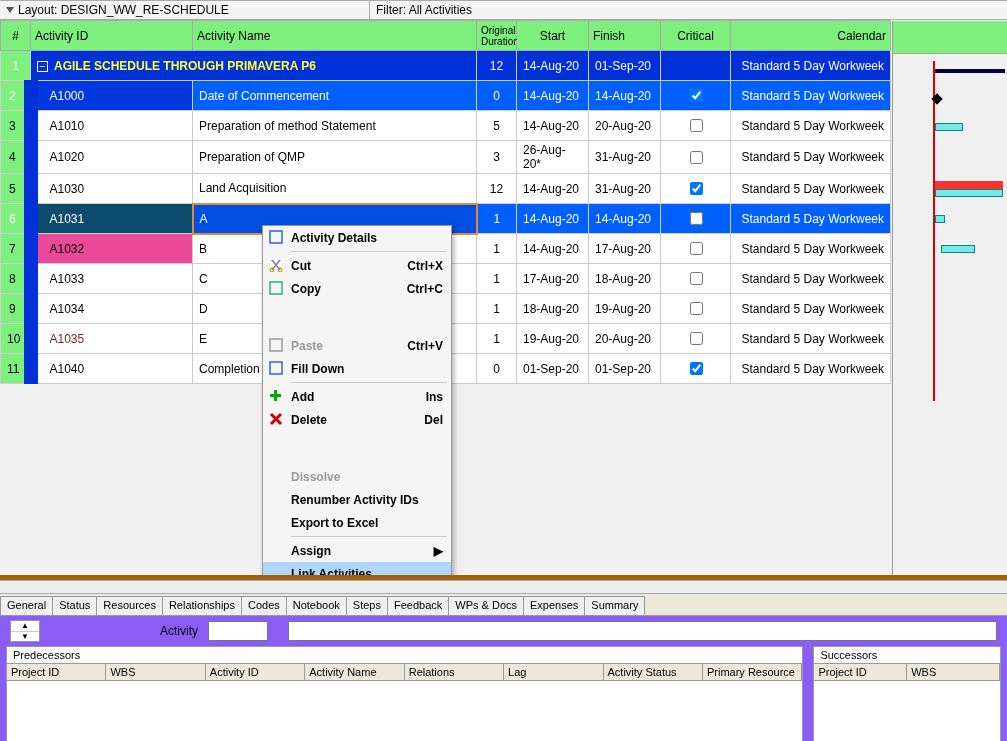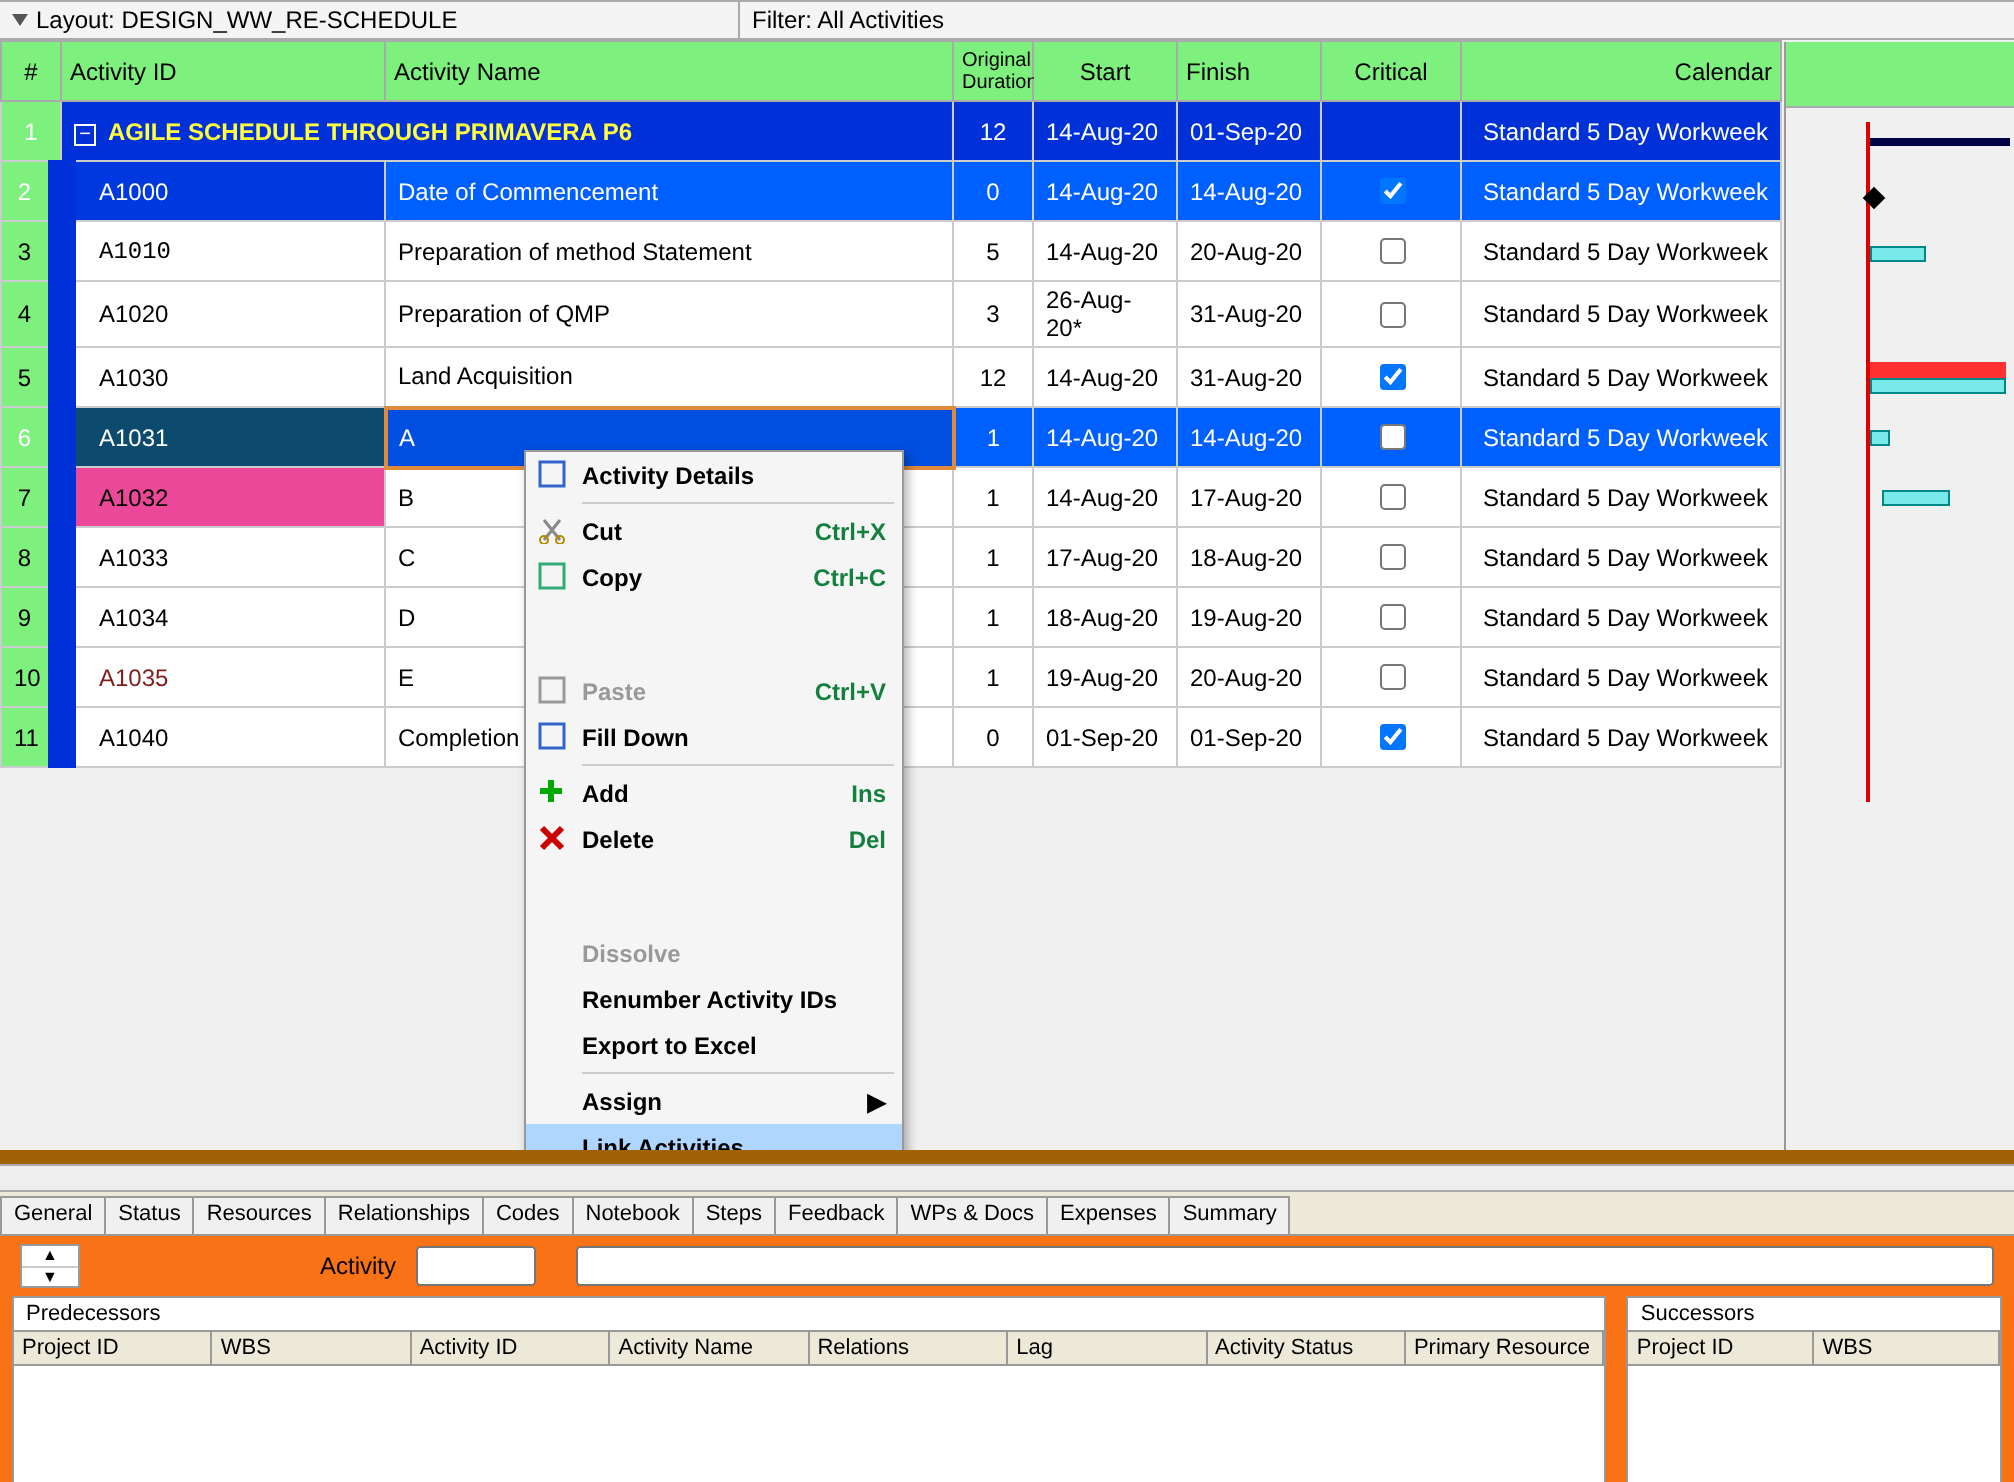--- a/index.html
+++ b/index.html
@@ -20,24 +20,24 @@
   .chk { text-align: center; }
   .cal { text-align: right; }
   .gantt-side { position:absolute; top:21px; left:892px; width:115px; height:560px; border-left:1px solid #999; }
   .gantt-head { height:33px; background:#7df07d; border-bottom:1px solid #aaa;}
   .gbar { position:absolute; height:8px;}
   .context-menu { position: absolute; top: 225px; left: 262px; width: 190px; background: #f5f5f5; border: 1px solid #999; box-shadow: 2px 2px 5px rgba(0,0,0,0.3); }
   .menu-item { display:flex; align-items:center; height:23px; padding: 0 8px 0 28px; position:relative;font-weight:bold;}
   .menu-item.highlight { background: #aed6ff; }
   .menu-item.disabled { color:#999;margin-top:34px; }
   .menu-sep { height:1px; background:#ccc; margin: 2px 4px 2px 28px; }
-  .menu-shortcut { margin-left:auto; color:#15803d; }
+  .menu-shortcut { margin-left:auto; color:#000000; }
   .menu-icon { position:absolute; left:6px; top:4px; width:16px; height:16px; }
   .submenu-arrow { margin-left:auto; }
-  .bottom-panel { position:absolute; top:575px; left:0; right:0; height:166px; border-top:7px solid #a16207; background:#f97316;}
+  .bottom-panel { position:absolute; top:575px; left:0; right:0; height:166px; border-top:5px solid #a16207; background:#8b5cf6;}
   .hsplit { height:14px; background:#eee; border-top:1px solid #aaa; border-bottom:1px solid #aaa;}
   .tabs { display:flex; height:22px; background:#ece9d8; border-bottom:1px solid #999;}
   .tab { border:1px solid #999; border-bottom:none; padding:2px 6px; background:#f0f0f0; margin-right:-1px; margin-top:2px; font-size:11px;}
   .act-row { display:flex; align-items:center; padding:4px 10px;}
   .stepper { display:flex; flex-direction:column; border:1px solid #999; background:#fff; width:30px; height:22px; margin-right:120px;}
   .stepper div{flex:1; text-align:center; font-size:8px; line-height:10px; border-bottom:1px solid #ccc;}
   .rel-panes { display:flex; height:100px; gap:10px; padding:0 6px;}
   .rel-box { flex:1; border:1px solid #999; background:#fff;}
   .rel-title { padding:2px 6px; border-bottom:1px solid #999; font-size:11px;}
   .rel-head { display:flex; background:#ece9d8; border-bottom:1px solid #999;}
@@ -98,21 +98,21 @@
     <td style="background:#0038e0; color:#fff; border-left:14px solid #0030d8; padding-left:12px;">A1000</td>
     <td style="padding-left:6px;">Date of Commencement</td>
     <td class="num">0</td>
           <td>14-Aug-20</td>
           <td>14-Aug-20</td>
     <td class="chk"><input type="checkbox" checked="" style=""></td>
           <td class="cal">Standard 5 Day Workweek</td>
         </tr>
         <tr>
           <td class="rownum">3</td>
-    <td style="background:#fff; color:#000; border-left:14px solid #0030d8; padding-left:12px;font-family:Liberation Mono, monospace;">A1010</td>
+    <td style="background:#fff; color:#000; border-left:14px solid #0030d8; padding-left:12px;">A1010</td>
     <td style="padding-left:6px;">Preparation of method Statement</td>
     <td class="num">5</td>
           <td>14-Aug-20</td>
           <td>20-Aug-20</td>
     <td class="chk"><input type="checkbox" style=""></td>
           <td class="cal">Standard 5 Day Workweek</td>
         </tr>
         <tr>
           <td class="rownum">4</td>
     <td style="background:#fff; color:#000; border-left:14px solid #0030d8; padding-left:12px;">A1020</td>

